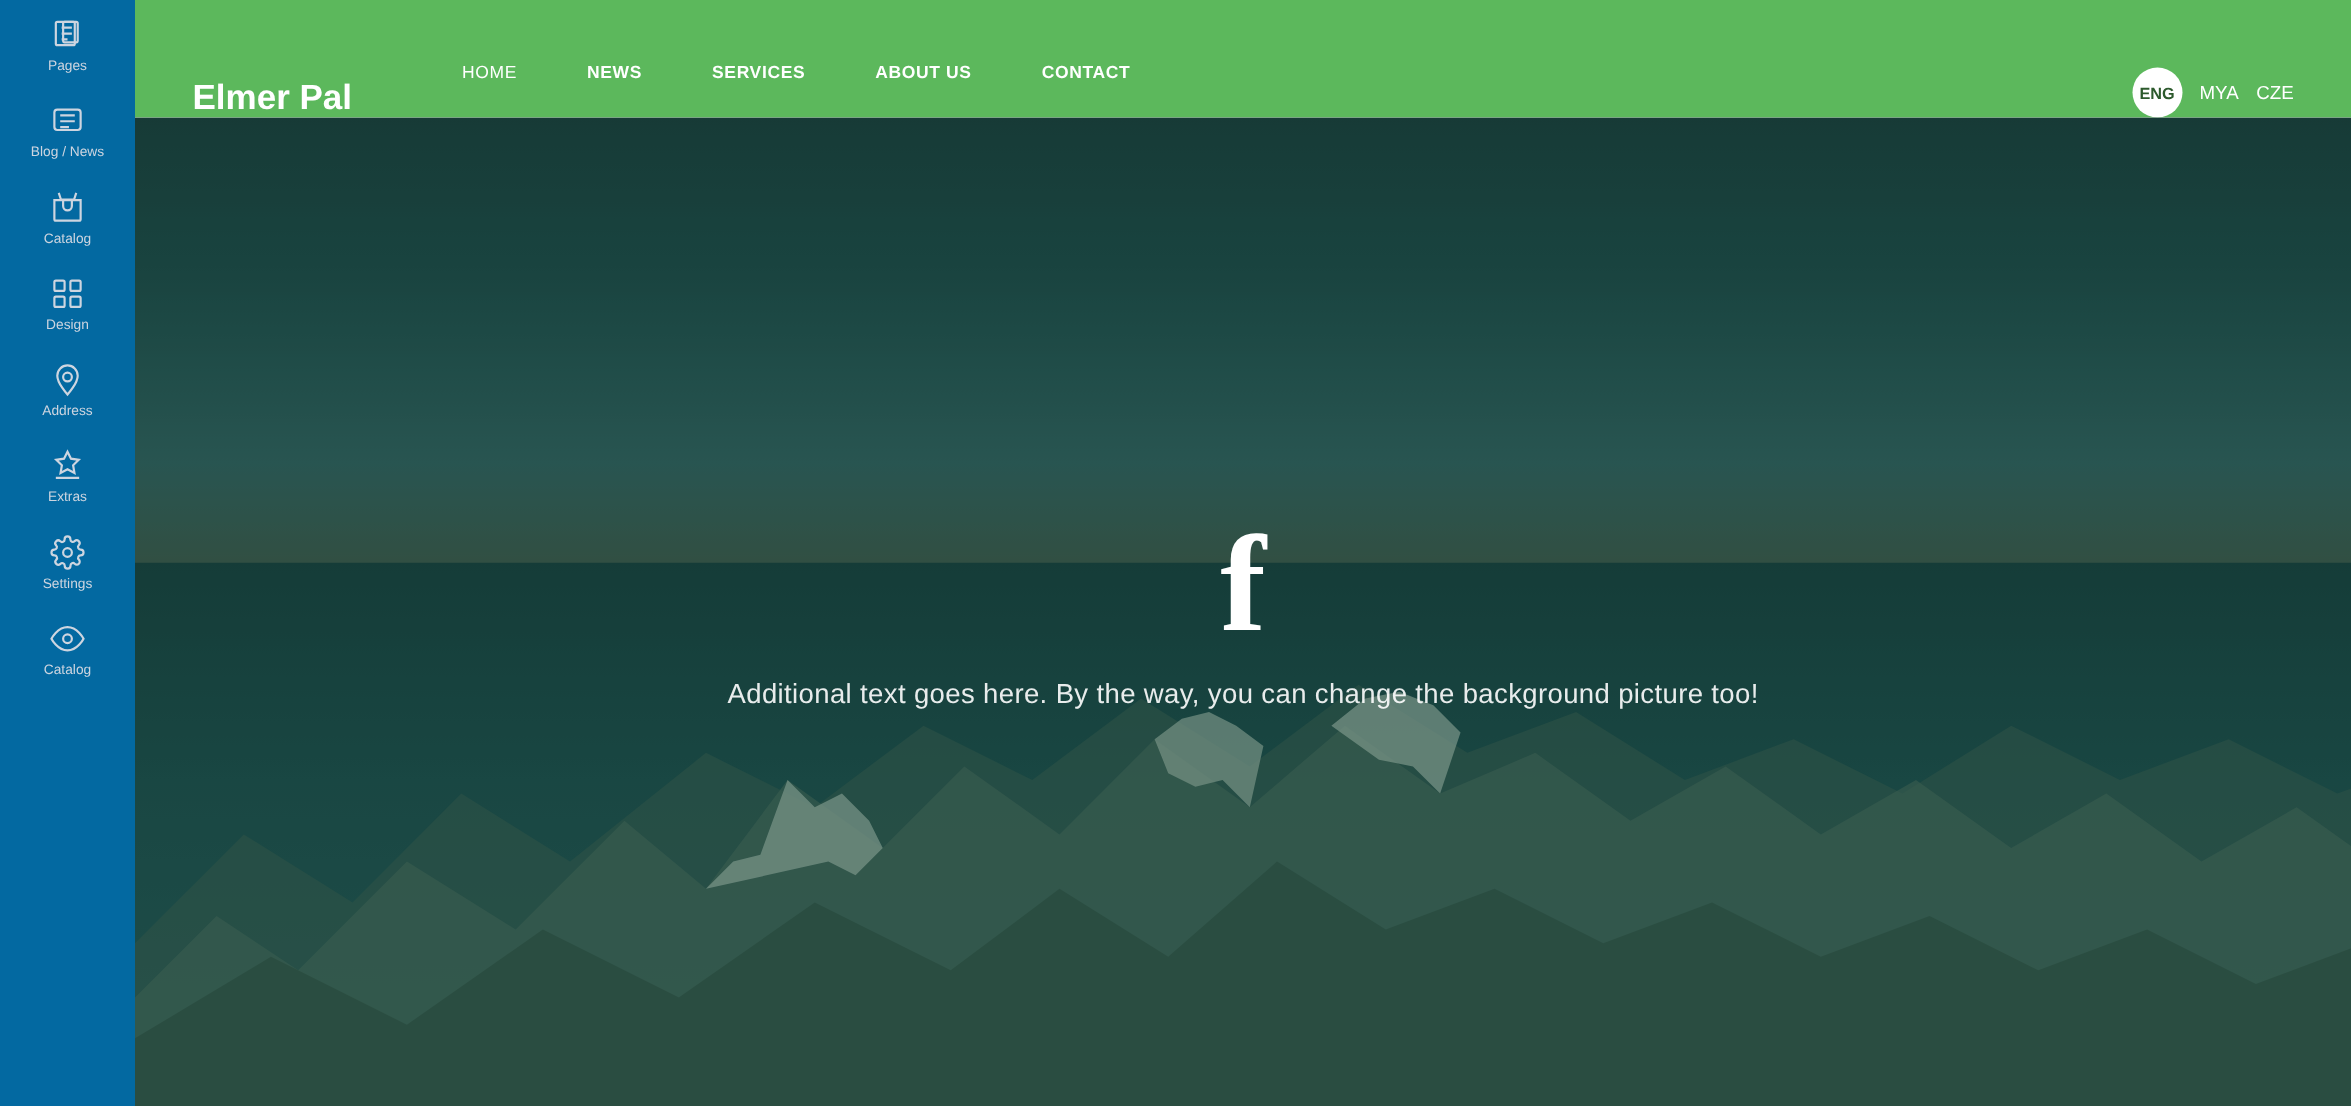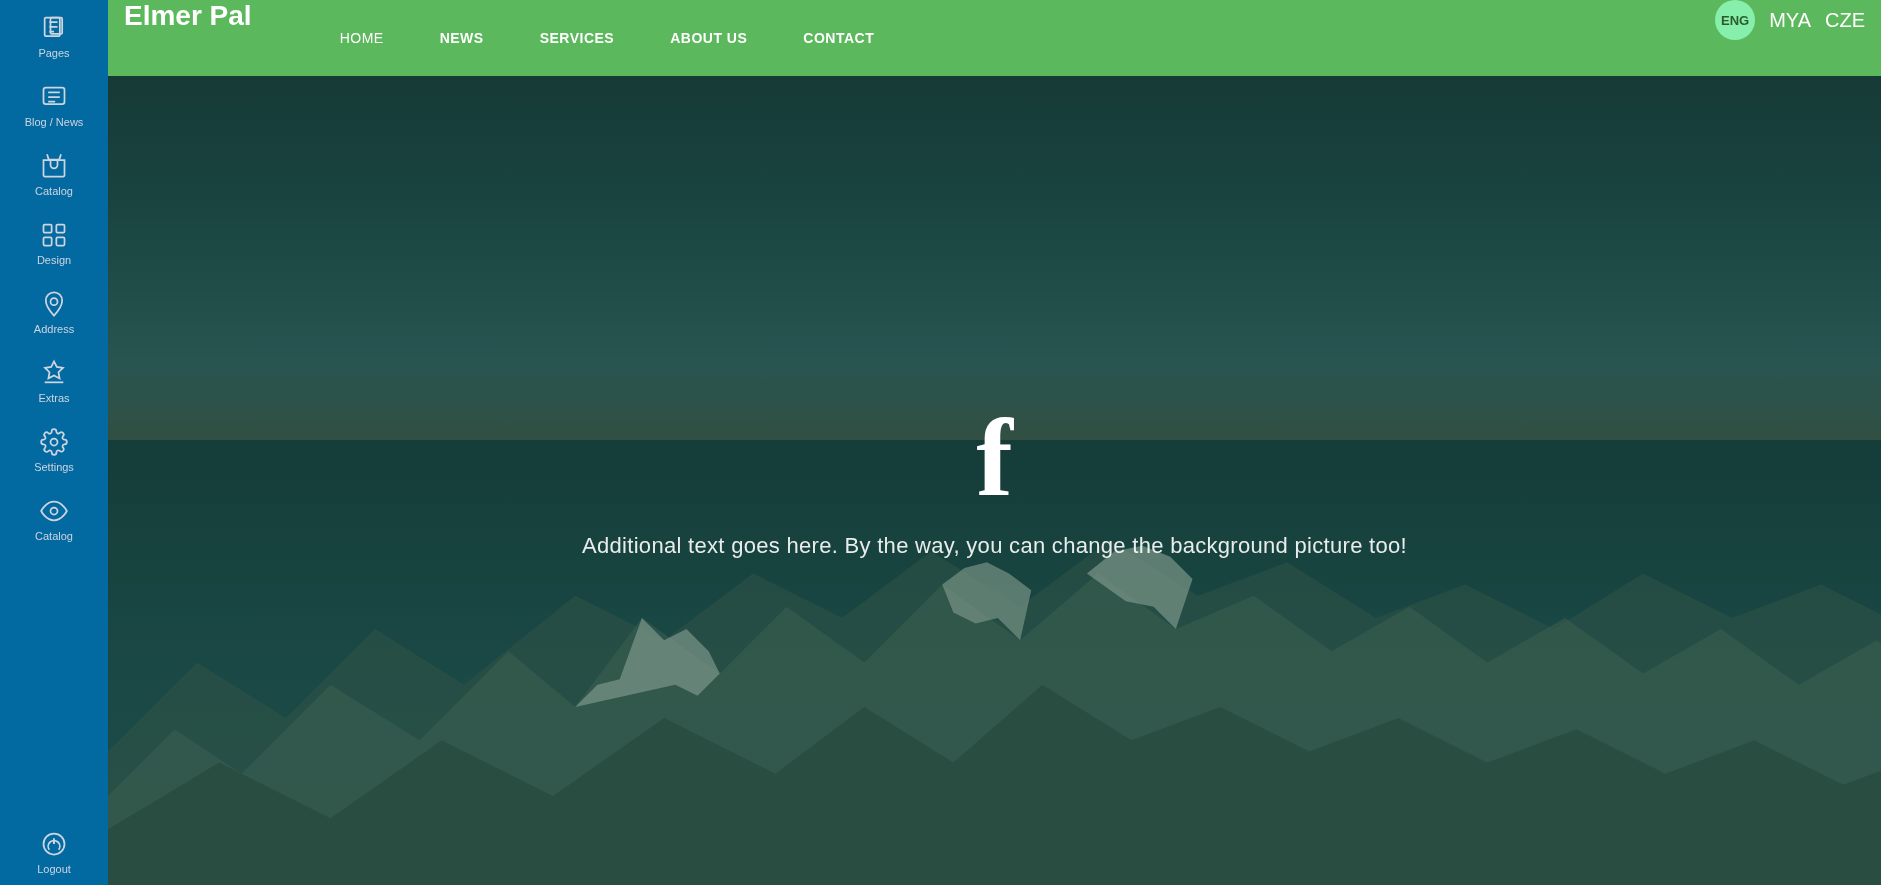--- a/index.html
+++ b/index.html
@@ -39,24 +39,24 @@
       flex: 1;
       display: flex;
       flex-direction: column;
       height: 885px;
       overflow: hidden;
     }
 
     
     .header {
       background: #5cb85c;
-      height: 76px;
-      display: flex;
-      align-items: flex-start;
-      padding: 0 16px;
+      height: 94px;
+      display: flex;
+      align-items: flex-end;
+      padding: 0 46px;
       flex-shrink: 0;
     }
     .header .logo {
       font-size: 28px;
       font-weight: bold;
       color: white;
       margin-right: 60px;
       white-space: nowrap;
     }
     .nav {
@@ -78,34 +78,34 @@
       align-items: center;
     }
     .nav-item.bold { font-weight: 700; }
     .lang-area {
       display: flex;
       align-items: center;
       gap: 14px;
       margin-left: auto;
     }
     .lang-badge {
-      background: #86efac;
+      background: #ffffff;
       color: #2d5a2d;
       border-radius: 50%;
       width: 40px;
       height: 40px;
       display: flex;
       align-items: center;
       justify-content: center;
       font-size: 13px;
       font-weight: bold;
     }
     .lang-link {
       color: white;
-      font-size: 20px;
+      font-size: 15px;
       cursor: pointer;
       font-weight: 400;
     }
 
     
     .hero {
       flex: 1;
       position: relative;
       overflow: hidden;
       display: flex;
@@ -230,29 +230,20 @@
   <div class="sidebar-item">
     <svg viewBox="0 0 24 24">
       <path d="M1 12s4-8 11-8 11 8 11 8-4 8-11 8-11-8-11-8z"></path>
       <circle cx="12" cy="12" r="3"></circle>
     </svg>
     <span class="label">Catalog</span>
   </div>
 
   <div class="sidebar-spacer"></div>
 
-  <div class="sidebar-item">
-    <svg viewBox="0 0 24 24">
-      <circle cx="12" cy="12" r="9"></circle>
-      <path d="M12 8v4M12 8l-.01 0"></path>
-      <line x1="12" y1="7" x2="12" y2="12"></line>
-      <path d="M8 17a5 5 0 118 0"></path>
-    </svg>
-    <span class="label">Logout</span>
-  </div>
 </div>
 
 <div class="main">
 
   <div class="header">
     <div class="logo">Elmer Pal</div>
     <nav class="nav">
       <a class="nav-item">HOME</a>
       <a class="nav-item bold">NEWS</a>
       <a class="nav-item bold">SERVICES</a>

